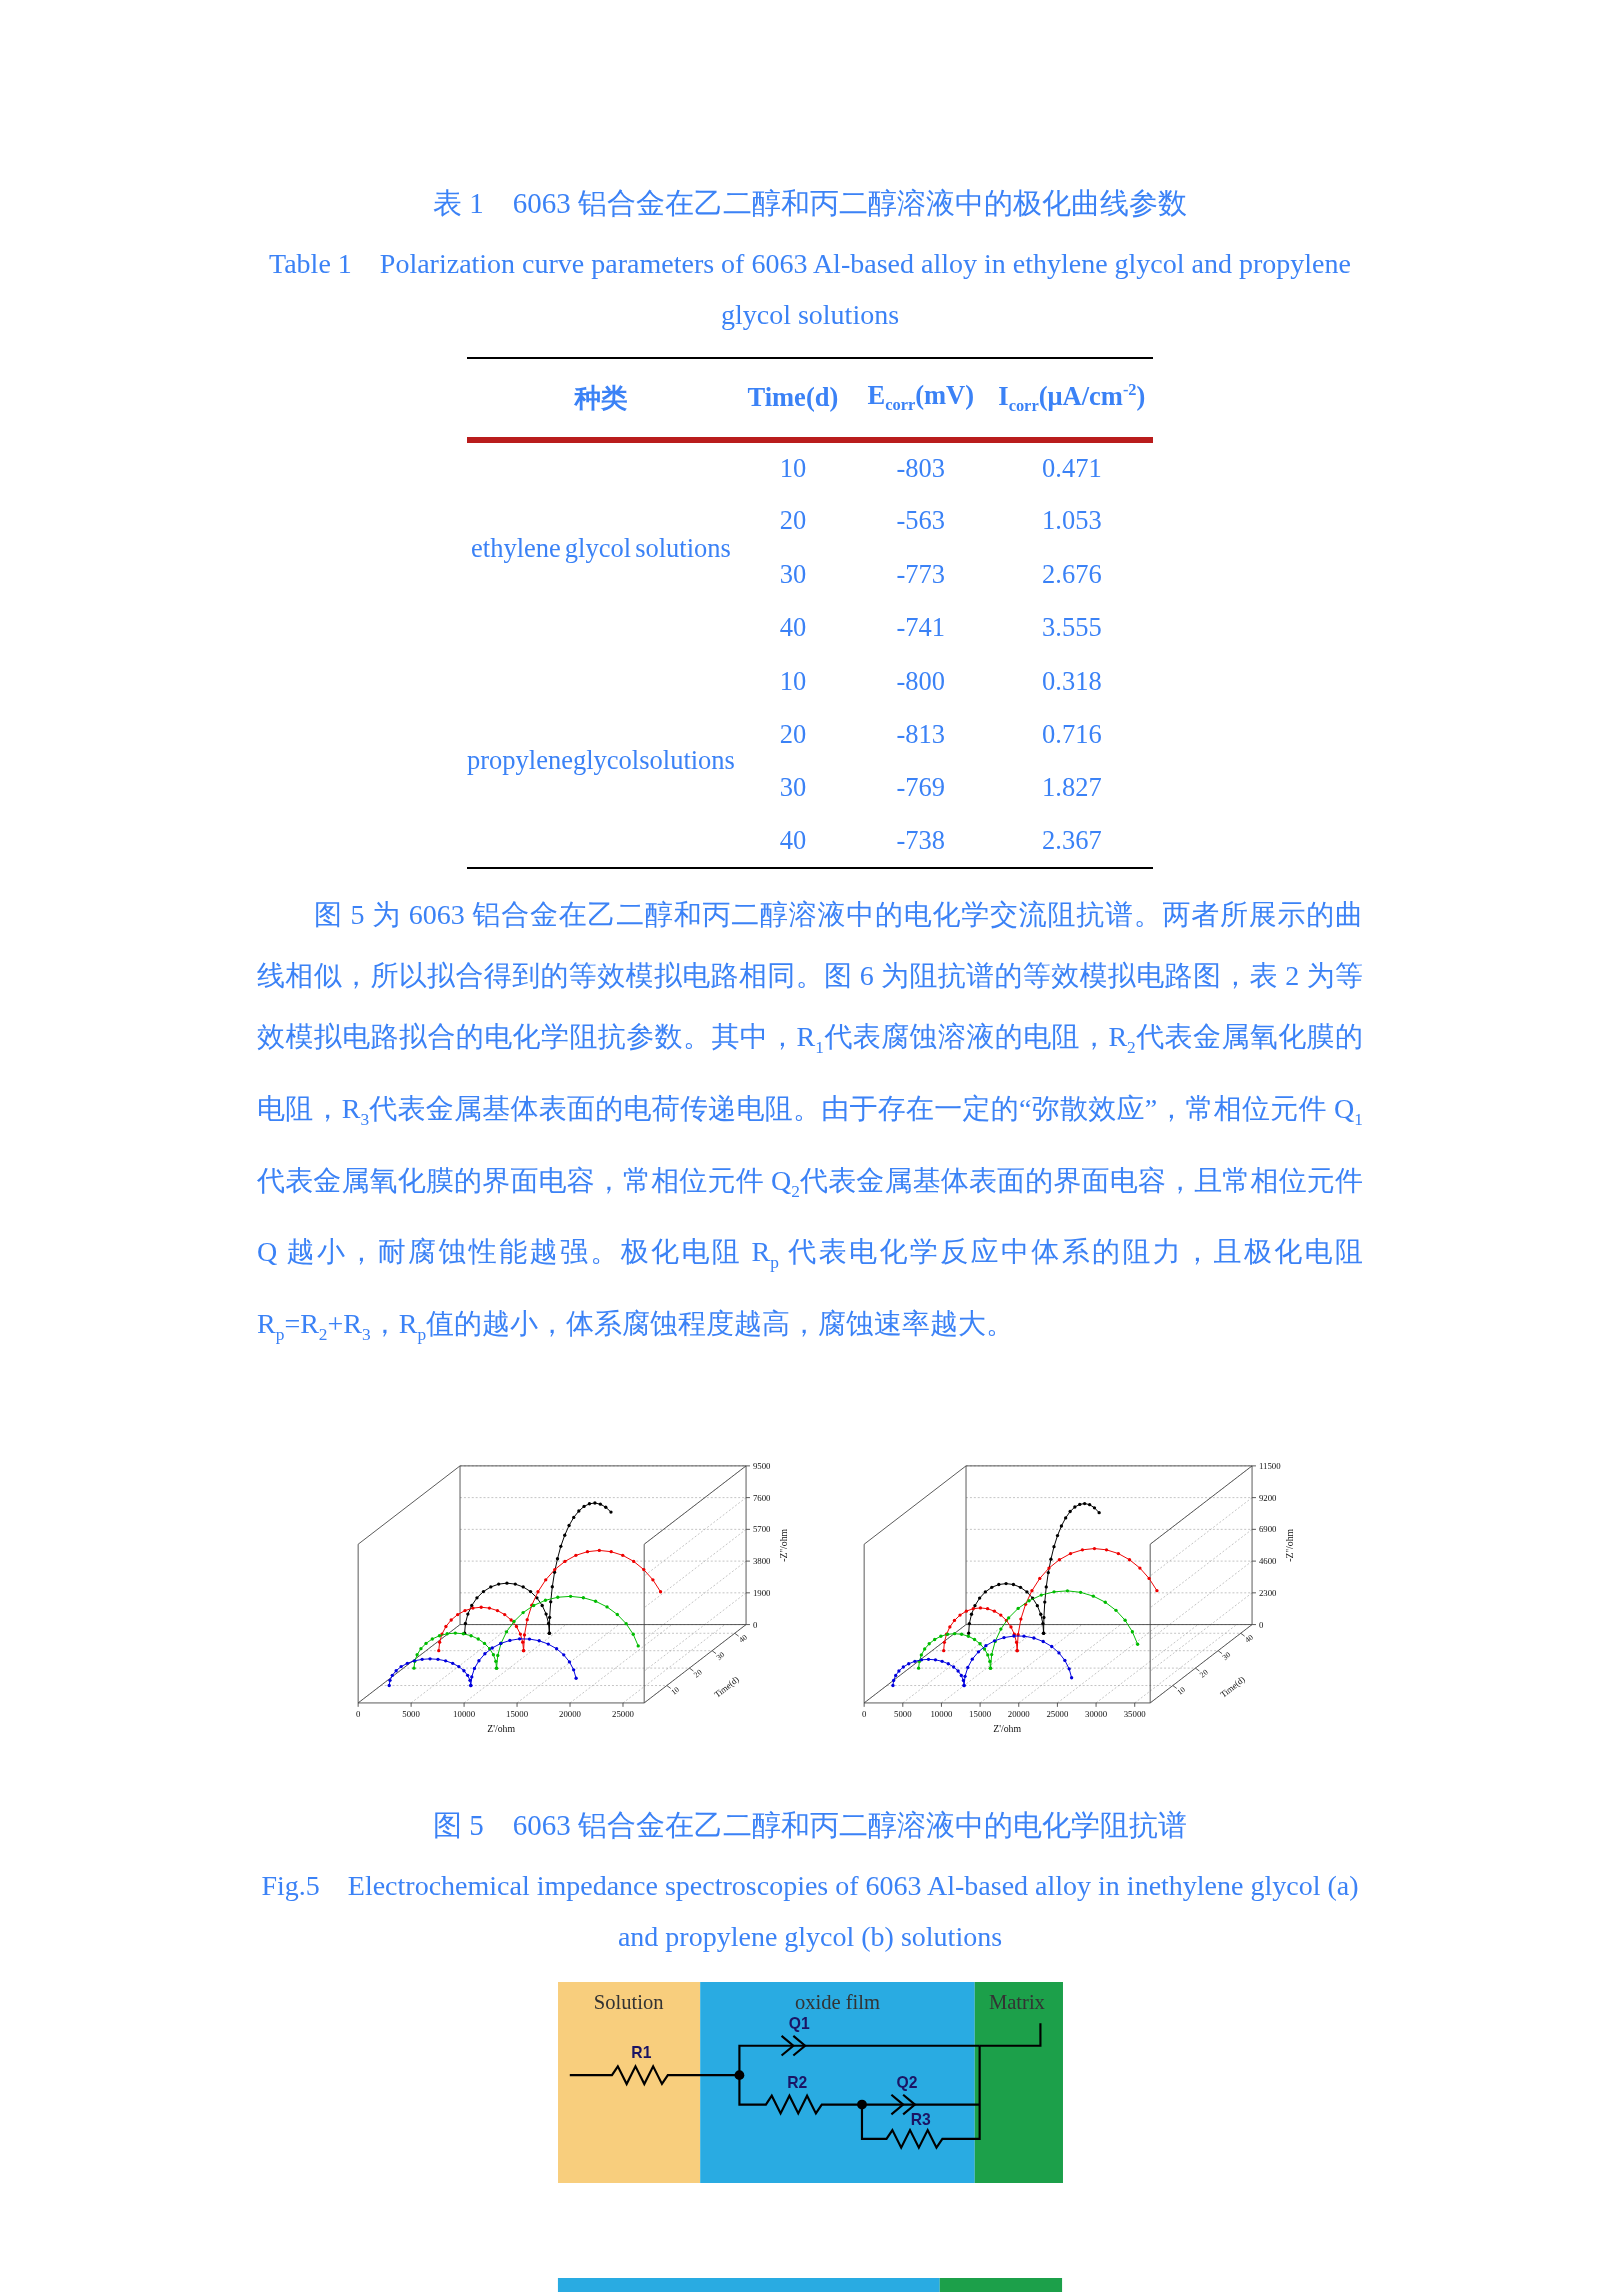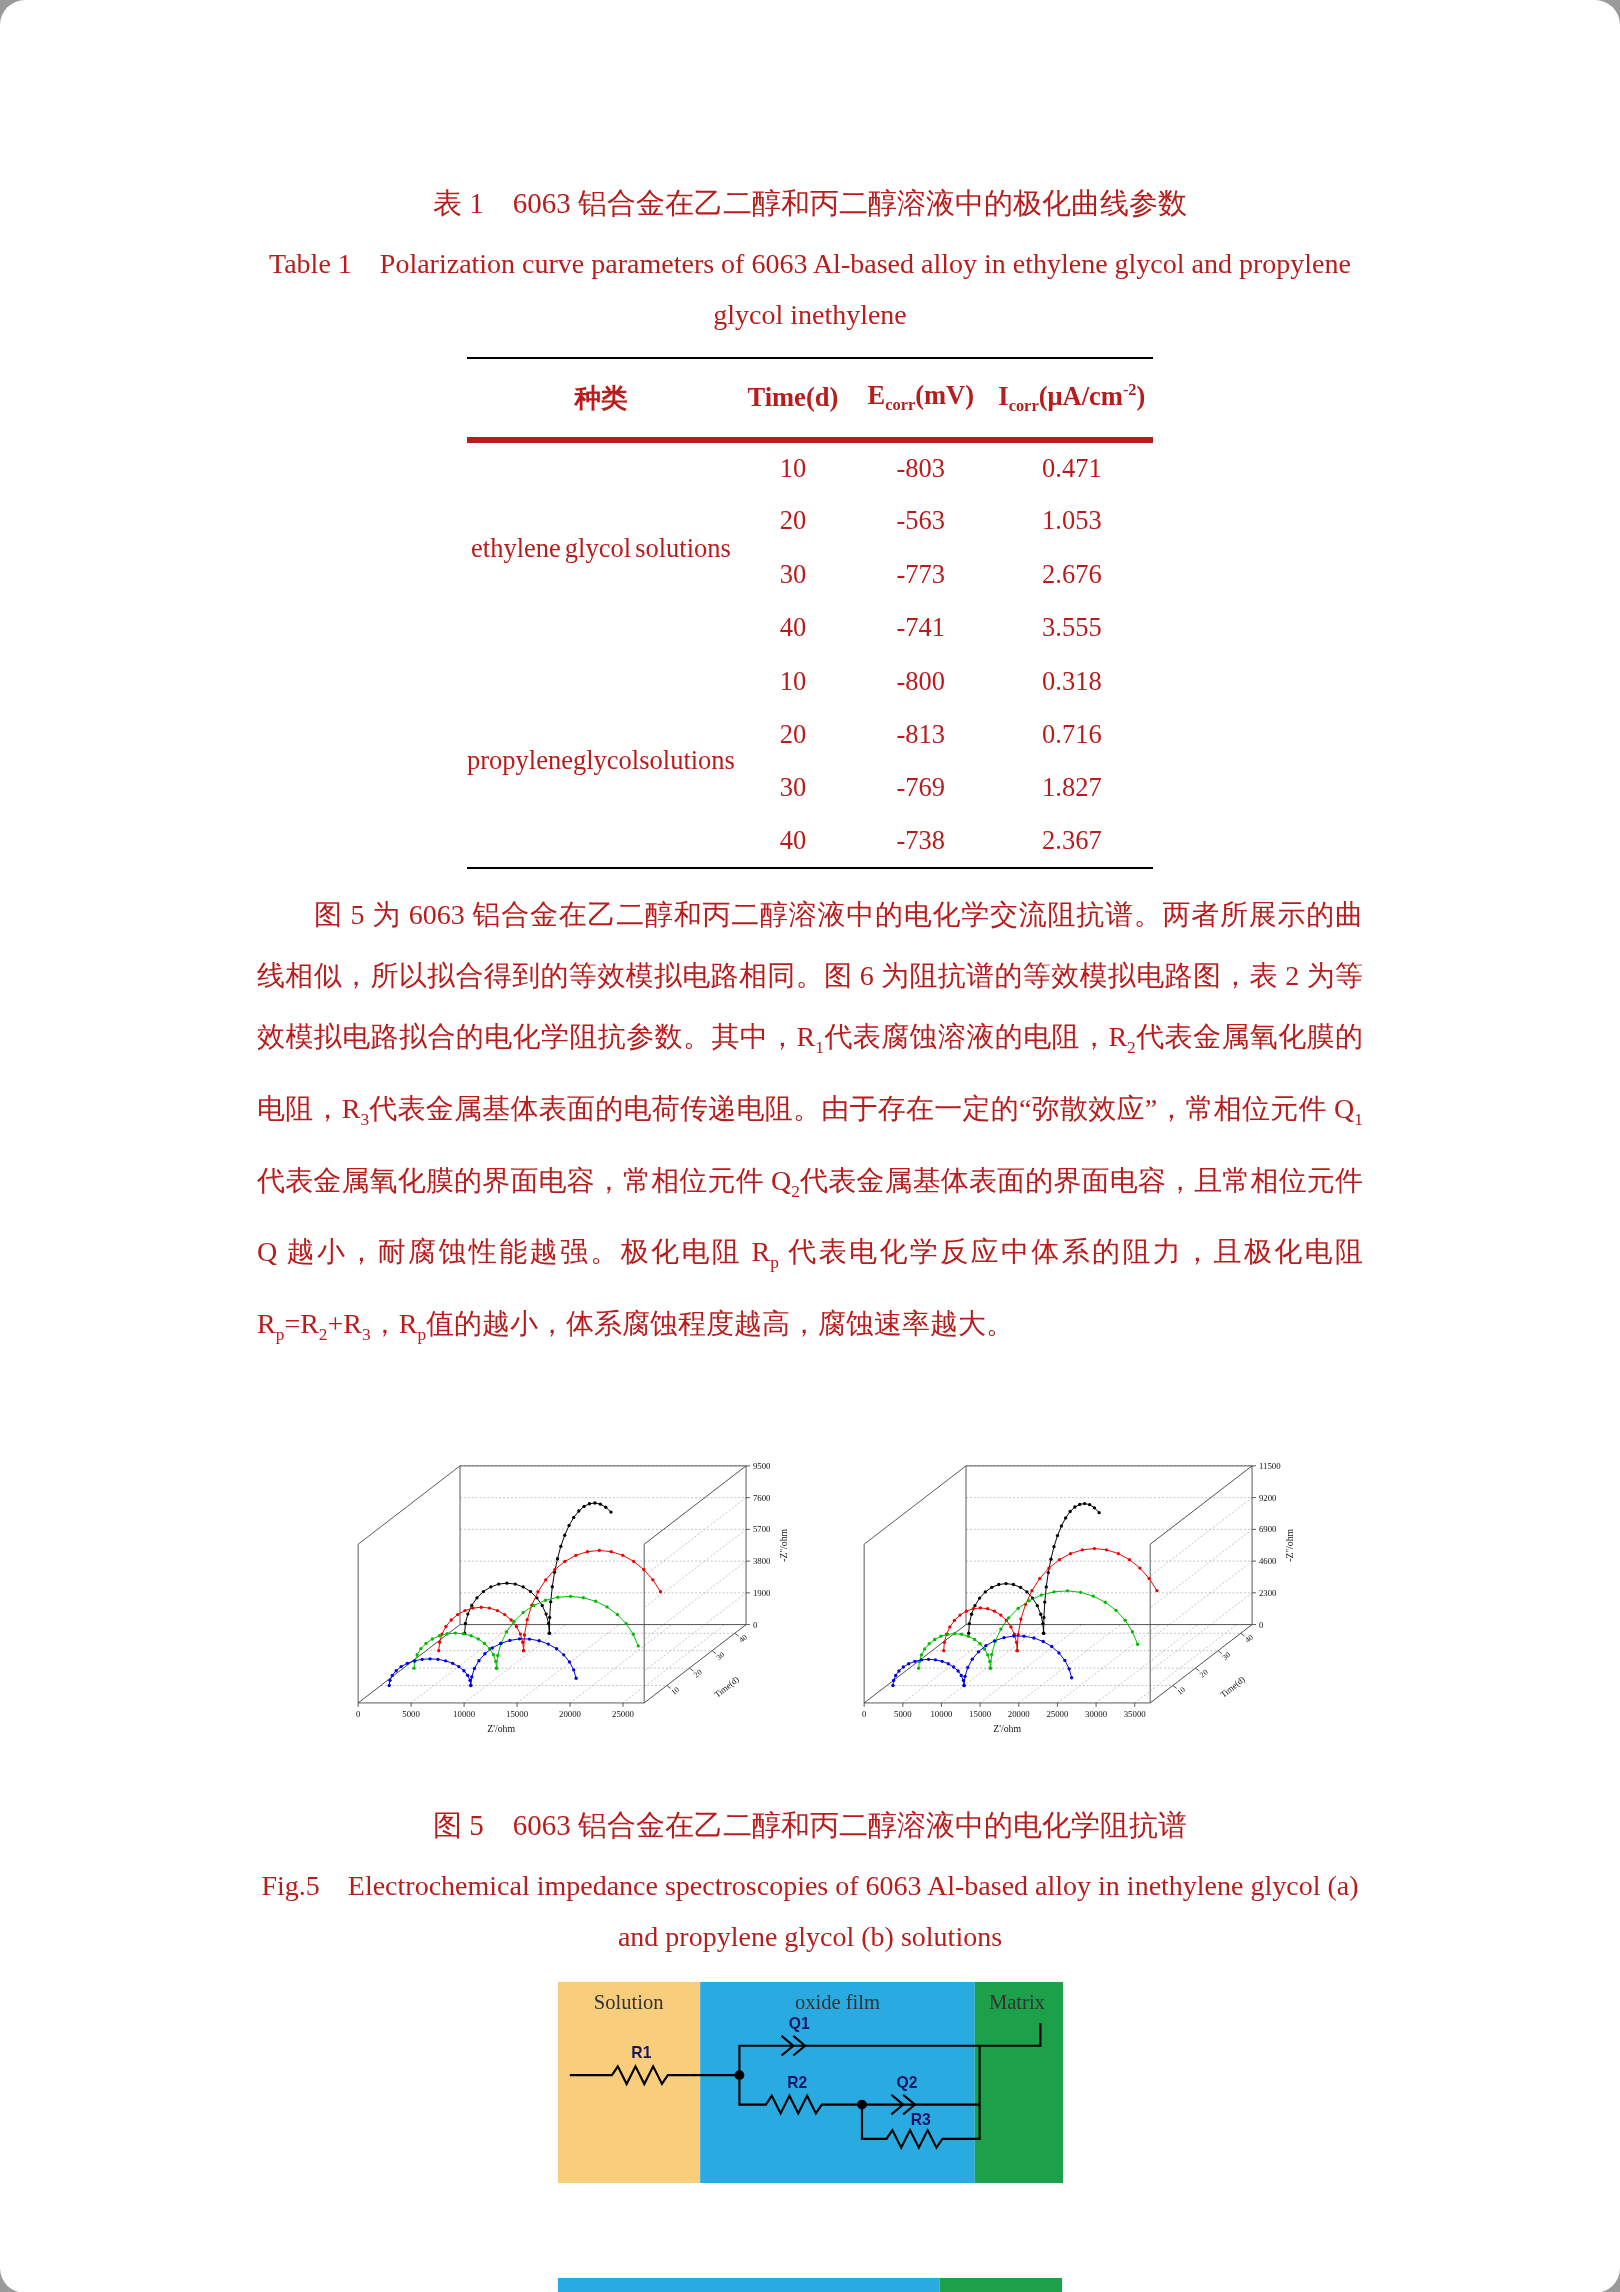--- a/index.html
+++ b/index.html
@@ -1,18 +1,18 @@
 <!DOCTYPE html>
 <html><head>
 <meta charset="utf-8">
 <style>
   *{box-sizing:border-box;margin:0;padding:0;}
   body{margin:0;background:#9a9a9a;}
   .page{width:1620px;height:2293px;margin:0 auto;background:#ffffff;position:relative;
-        font-family:"Liberation Serif","DejaVu Serif",serif;color:#b91c1c;overflow:hidden;border-radius:25px;}
+        font-family:"Liberation Serif","DejaVu Serif",serif;color:#3b82f6;overflow:hidden;}
   .content{padding:184px 257px 0 257px;}
   .cap-zh{font-size:29px;text-align:center;white-space:pre-wrap;}
   .cap-en{font-size:28px;text-align:center;white-space:pre-wrap;margin-top:23.5px;}
   .cap-en2{font-size:28px;text-align:center;white-space:pre-wrap;margin-top:19.6px;}
   table.t1{border-collapse:collapse;margin:25.5px auto 0;width:686px;
            border-top:2.9px solid #000;border-bottom:2.9px solid #000;font-size:26.5px;}
   .t1 th{border-bottom:6px solid #b91c1c;font-weight:bold;padding:21px 0;text-align:center;}
   .t1 td{text-align:center;height:53px;padding:0;}
   .t1 .grp{vertical-align:middle;}
   .grpbox{height:212px;display:flex;flex-direction:row;justify-content:space-evenly;align-items:center;}
@@ -29,21 +29,21 @@
   svg text{font-family:"Liberation Serif","DejaVu Serif",serif;}
 </style>
 </head>
 <body>
 
 <div class="page">
   <div class="content">
 
     <div class="cap-zh">表 1　6063 铝合金在乙二醇和丙二醇溶液中的极化曲线参数</div>
     <div class="cap-en">Table 1    Polarization curve parameters of 6063 Al-based alloy in ethylene glycol and propylene</div>
-    <div class="cap-en2">glycol inethylene</div>
+    <div class="cap-en2">glycol solutions</div>
 
     <table class="t1">
       <colgroup>
         <col style="width:176px">
           <col style="width:147px">
           <col style="width:181px">
           <col style="width:181px">
       </colgroup>
       <thead>
         <tr>

